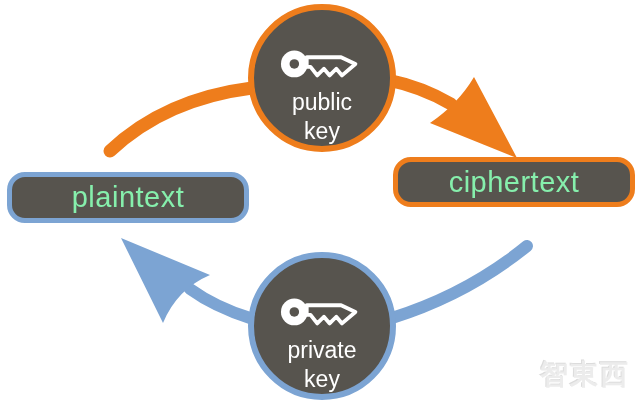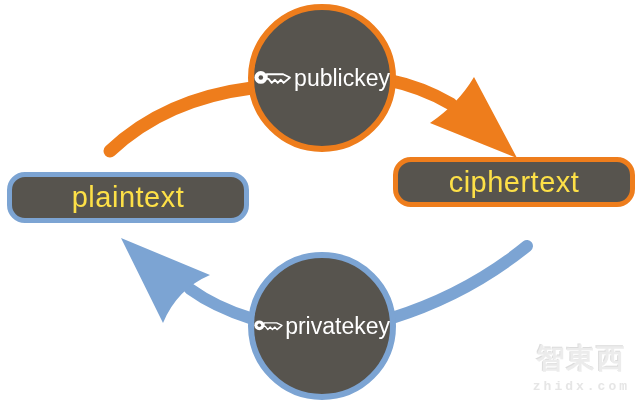--- a/index.html
+++ b/index.html
@@ -11,31 +11,31 @@
   }
 
   
   #edges-svg { position: absolute; left: 0; top: 0; z-index: 1; }
 
   
   .node-box {
     position: absolute; box-sizing: border-box; z-index: 2;
     background: #57544E; border-radius: 18px;
     display: flex; align-items: center; justify-content: center;
-    color: #fde047; font-size: 29px; letter-spacing: 0.5px;
+    color: #86efac; font-size: 29px; letter-spacing: 0.5px;
   }
   #plaintext-box  { left: 7px;   top: 172px; width: 242px; height: 51px; border: 5px solid #7CA4D3; }
   #ciphertext-box { left: 393px; top: 157px; width: 242px; height: 50px; border: 5px solid #EE7D1C; }
 
   
   .key-circle {
     position: absolute; box-sizing: border-box; z-index: 2;
     width: 148px; height: 148px; border-radius: 50%;
     background: #57544E;
-    display: flex; align-items: center; justify-content: flex-start;
+    display: flex; flex-direction: column; align-items: center; justify-content: flex-end;
     color: #ffffff; text-align: center;
   }
   #public-key-circle  { left: 248px; top: 4px;   border: 6px solid #EE7D1C; }
   #private-key-circle { left: 248px; top: 252px; border: 6px solid #7CA4D3; }
   .key-circle .key-svg { width: 84px; height: 44px; margin-bottom: 3px; }
   .key-circle .label-line { font-size: 23px; line-height: 29px; }
 
   
   .watermark {
     position: absolute; right: 10px; bottom: 6px; z-index: 3;
@@ -89,14 +89,13 @@
     <circle cx="15" cy="24" r="14" fill="#FFFFFF"></circle>
     <circle cx="15" cy="24" r="5" fill="#57544E"></circle>
     <path d="M28 17 L64 17 L79 24 L65 36 L59 29 L52 36 L46 29 L39 36 L32 27 L28 27 Z" fill="none" stroke="#FFFFFF" stroke-width="4" stroke-linejoin="round"></path>
   </svg>
   <div class="label-line">private</div>
   <div class="label-line">key</div>
 </div>
 
 <div class="watermark">
   <div class="wm-logo">智東西</div>
-  <div class="wm-site">zhidx.com</div>
 </div>
 
 </body></html>

